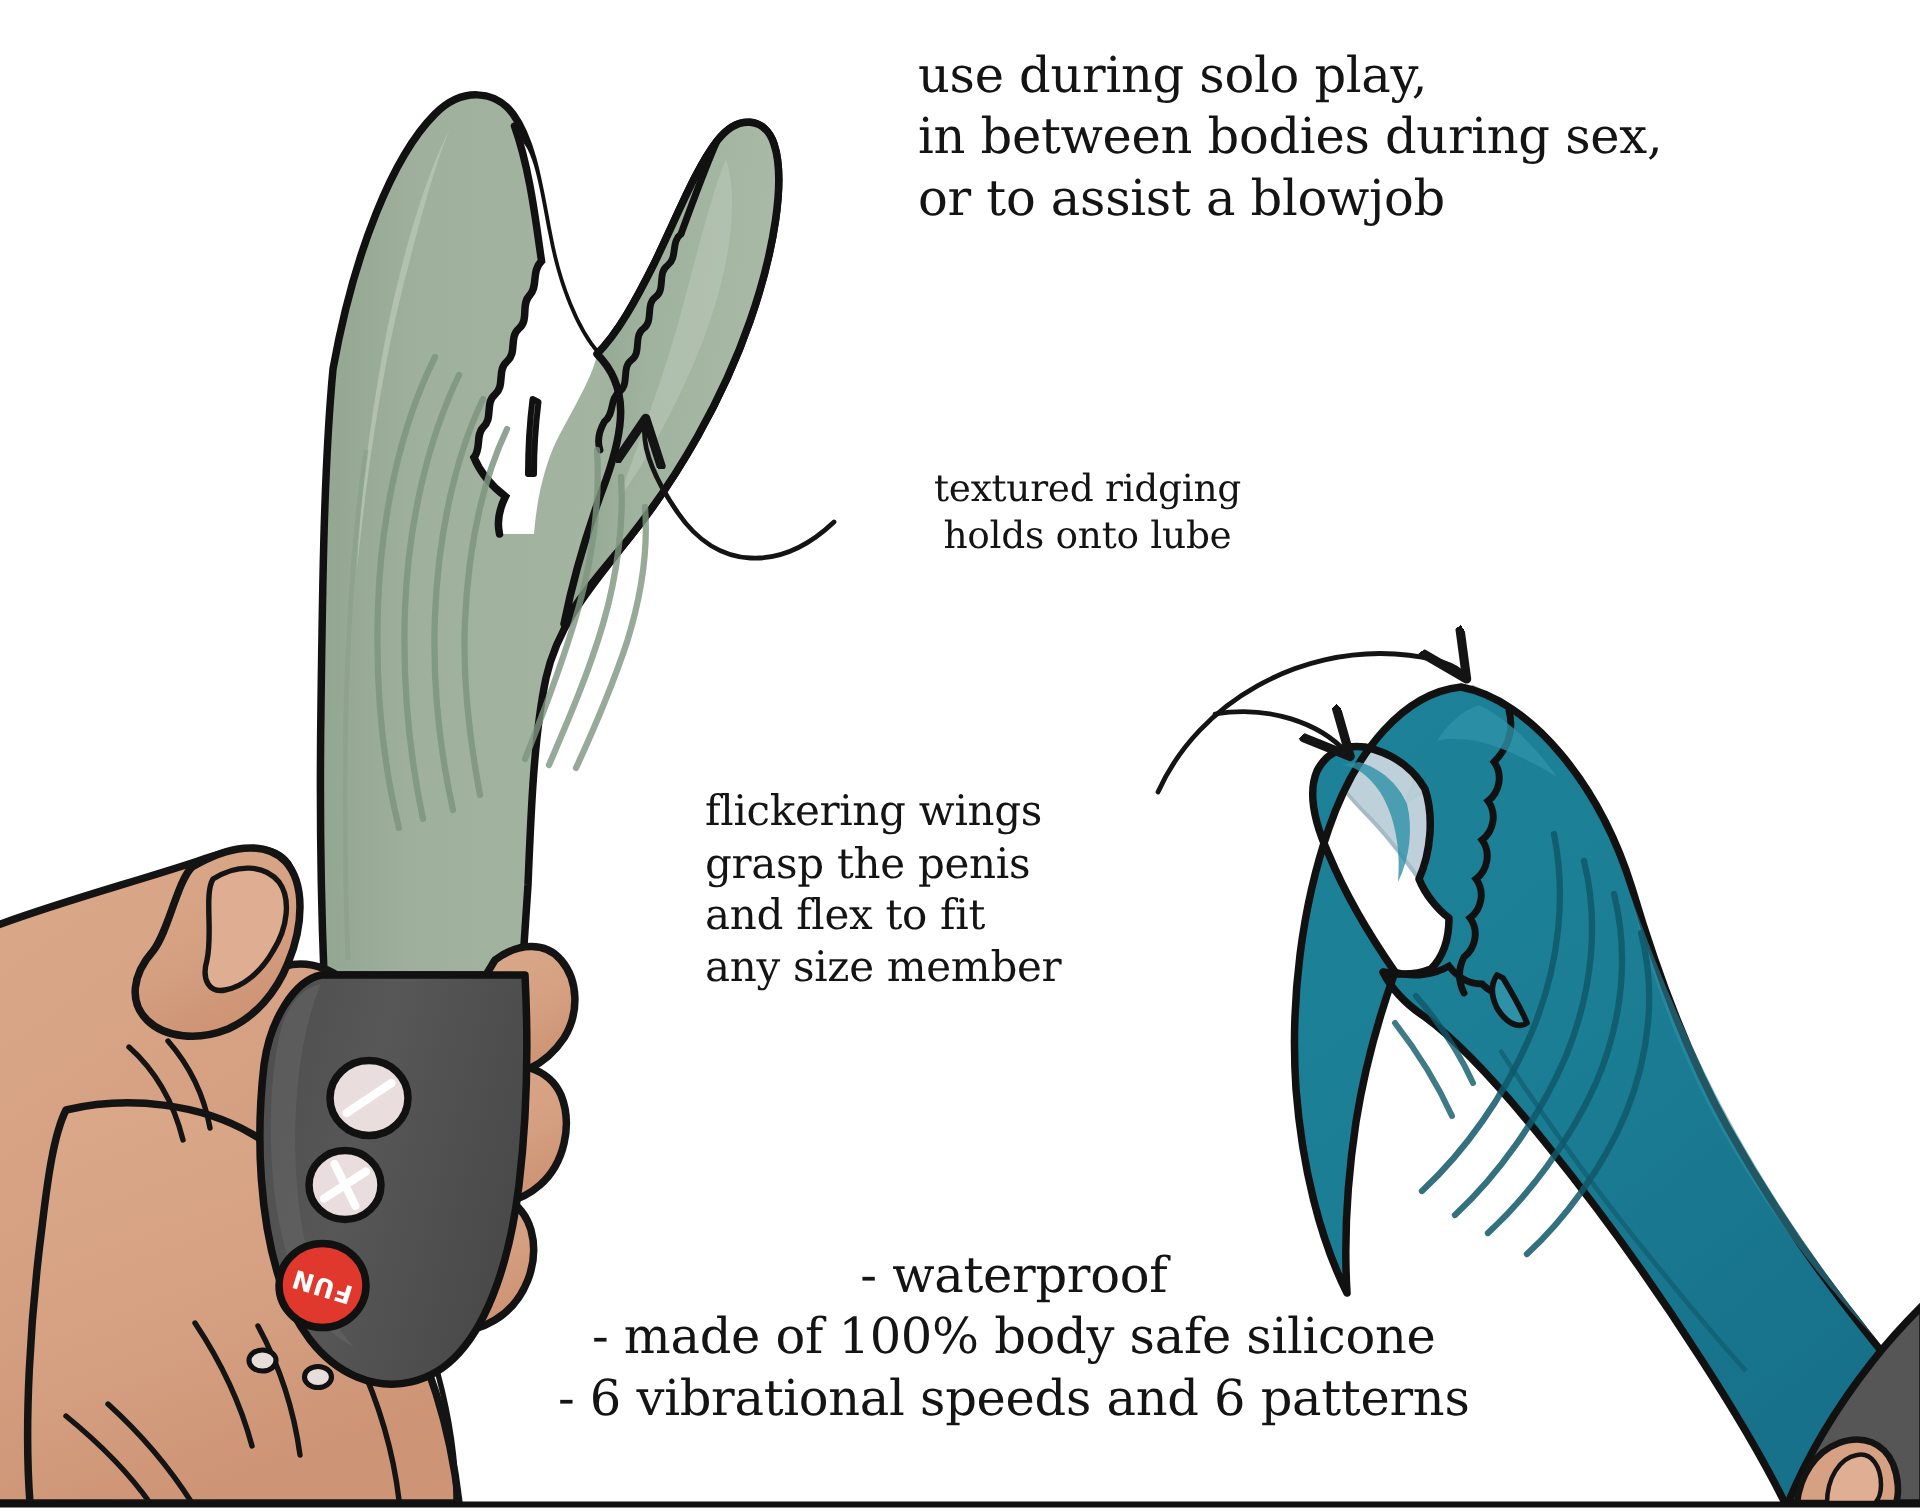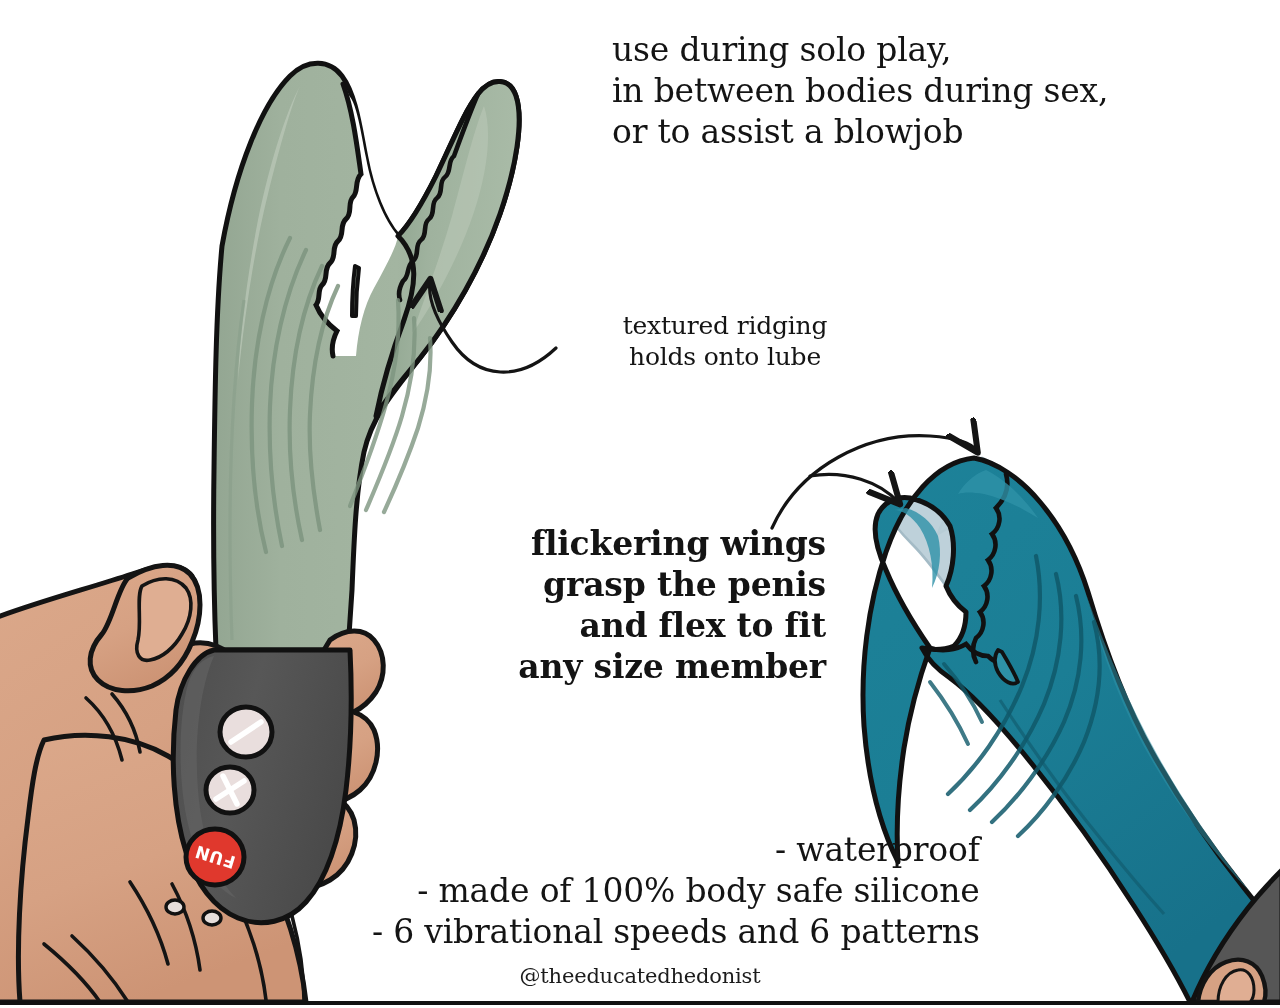--- a/index.html
+++ b/index.html
@@ -39,30 +39,29 @@
   #callout-ridging {
     left: 560px;
     top: 310px;
     font-size: 25px;
     text-align: center;
     width: 330px;
   }
   #callout-wings {
     left: 470px;
     top: 524px;
-    font-size: 33px;
-    text-align: right;
+    font-size: 28px;
+    text-align: left;
     width: 356px;
-    font-weight: bold;
   }
   #feature-list {
     left: 372px;
     top: 830px;
     font-size: 33px;
-    text-align: right;
+    text-align: center;
   }
   #handle-text {
     left: 470px;
     top: 963px;
     font-size: 21px;
     text-align: center;
     width: 340px;
     color: #1b1b1b;
   }
   .fun-label {
@@ -404,17 +403,16 @@
 
   <div class="txt" id="callout-wings">flickering wings
 grasp the penis
 and flex to fit
 any size member</div>
 
   <div class="txt" id="feature-list">- waterproof
 - made of 100% body safe silicone
 - 6 vibrational speeds and 6 patterns</div>
 
-  <div class="txt" id="handle-text">@theeducatedhedonist</div>
 
   <div class="fun-label">FUN</div>
 
 </div>
 
 </body></html>

